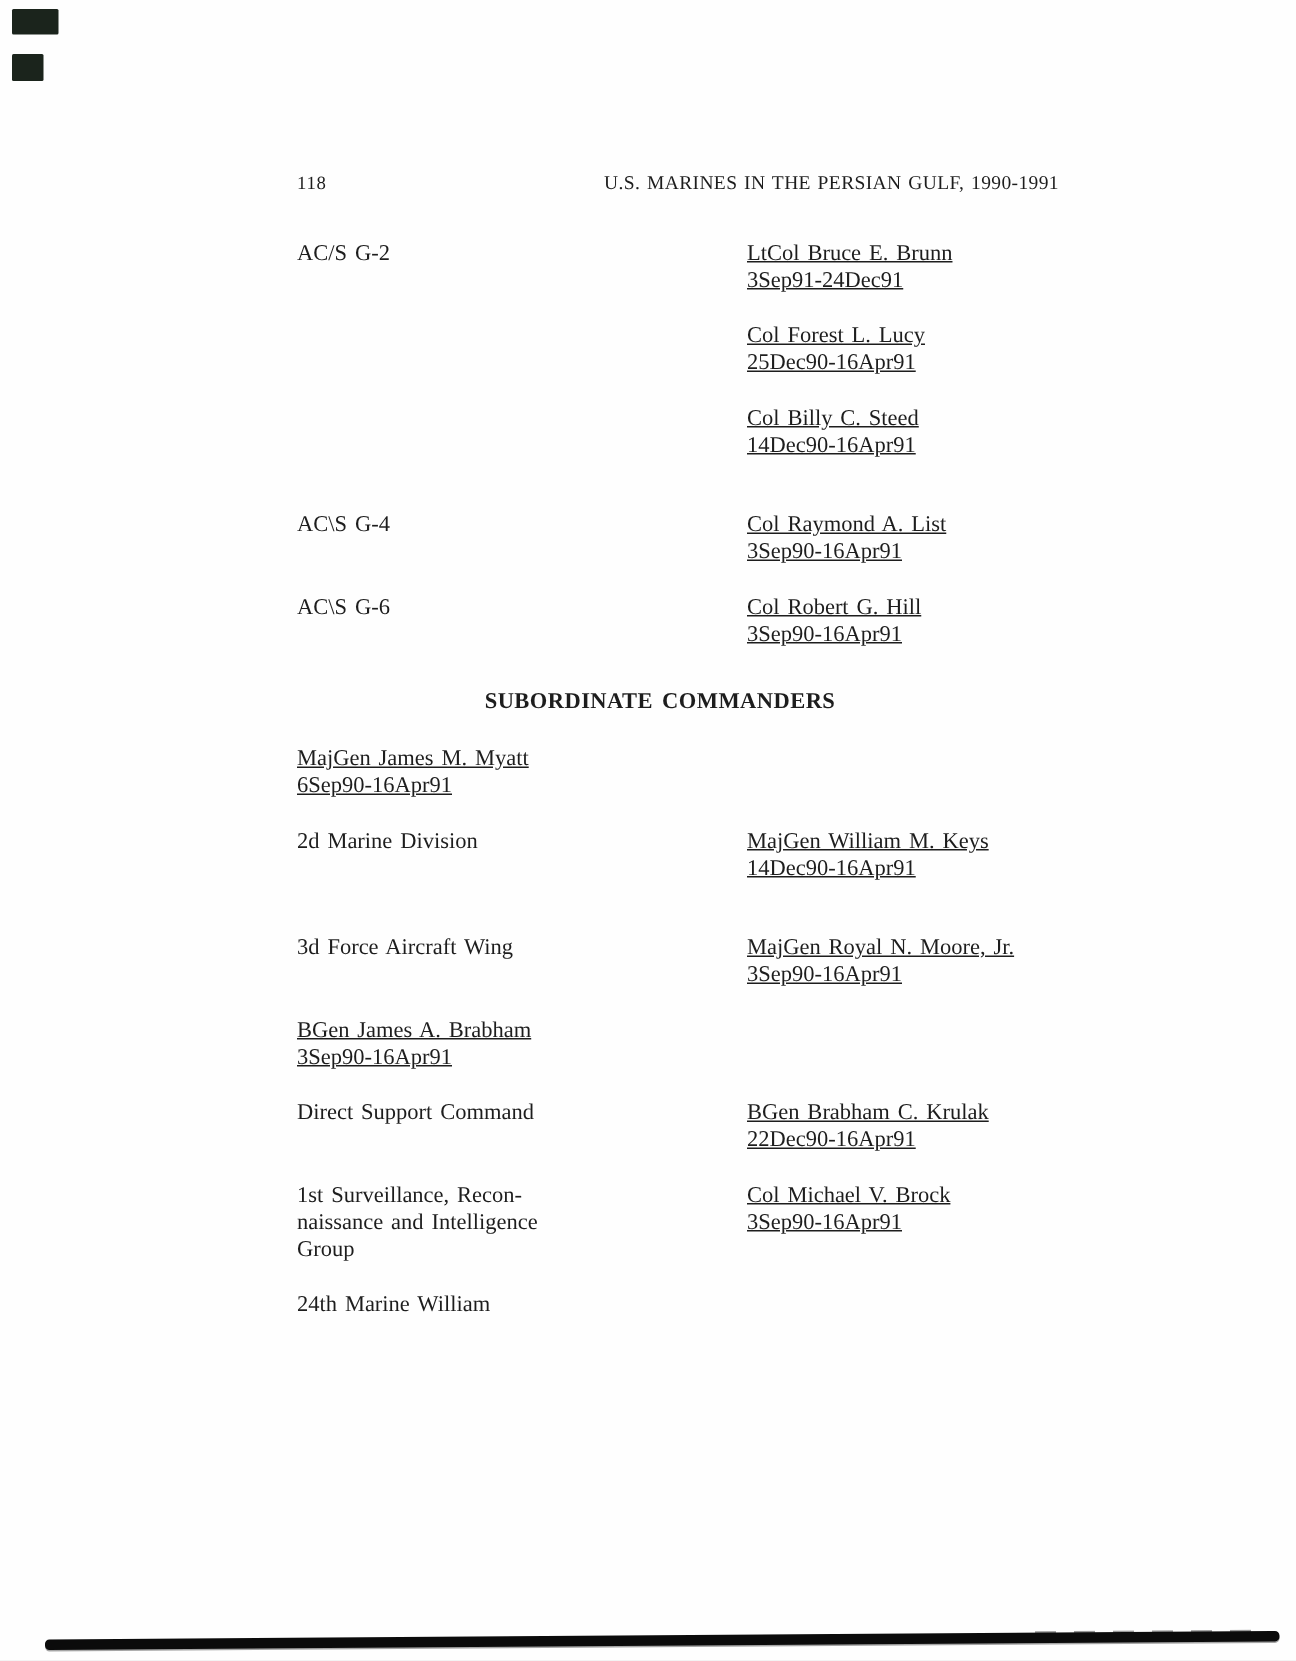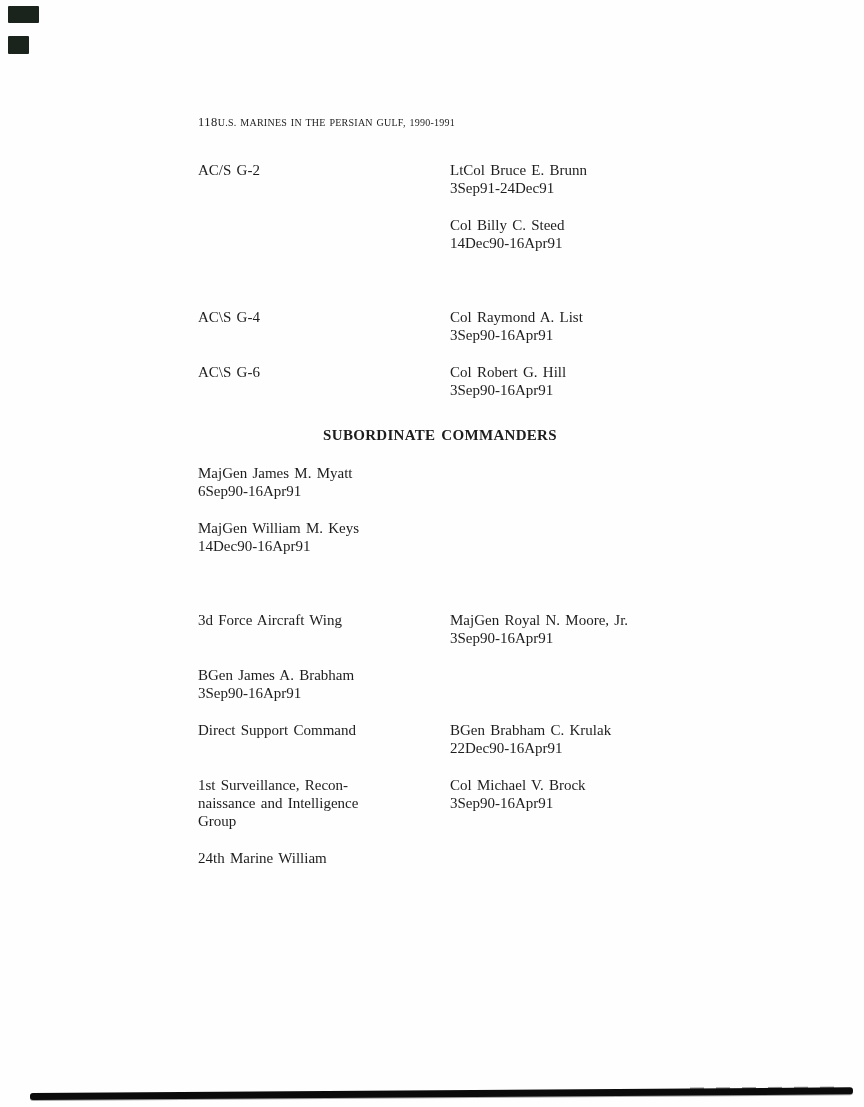--- a/index.html
+++ b/index.html
@@ -14,37 +14,37 @@
     width:864px;height:1107px;
     margin:0 auto;
     background:var(--paper);
     font-family:"Liberation Serif","DejaVu Serif",serif;
     color:var(--ink);
     overflow:hidden;
   }
   .inner{padding:114px 158px 0 198px;}
   
   .running-header{
-    display:flex;align-items:baseline;
+    display:flex;justify-content:space-between;align-items:baseline;
     line-height:16px;
   }
   .page-number{font-size:12.5px;letter-spacing:.5px;}
-  .running-title{font-size:10px;letter-spacing:.25px;word-spacing:1px;}
+  .running-title{font-size:13px;letter-spacing:.25px;word-spacing:1px;}
   
   .list{display:block;}
   #staff-list{margin-top:30px;}
-  .row{display:flex;margin-top:19px;}
+  .row{display:flex;margin-top:19px;gap:48px;}
   .row:first-child{margin-top:0;}
-  .row.gap-lg{margin-top:56px;}
+  .row.gap-lg{margin-top:35px;}
   .pos{
     width:252px;flex:0 0 252px;
     font-size:15px;line-height:18px;word-spacing:1.5px;
     white-space:pre-line;
   }
-  .val{font-size:15px;line-height:18px;word-spacing:1.5px;}
+  .val{font-size:15px;line-height:18px;word-spacing:1.5px;text-decoration:underline;}
   
   .section-heading{
     margin:27px 24px 20px 0;
     font-size:15px;font-weight:bold;
     line-height:18px;text-align:center;
     letter-spacing:.3px;word-spacing:2px;
   }
   
   .corner-mark{position:absolute;background:var(--corner);border-radius:1px;}
   .corner-mark.m1{left:8px;top:6px;width:31px;height:17px;}
@@ -80,20 +80,27 @@
           <div class="row">
             <div class="pos">AC/S G-2</div>
             <div class="val">
               <div class="name">LtCol Bruce E. Brunn</div>
               <div class="dates">3Sep91-24Dec91</div>
             </div>
           </div>
           <div class="row">
             <div class="pos"></div>
             <div class="val">
+              <div class="name">Col Forest L. Lucy</div>
+              <div class="dates">25Dec90-16Apr91</div>
+            </div>
+          </div>
+          <div class="row">
+            <div class="pos"></div>
+            <div class="val">
               <div class="name">Col Billy C. Steed</div>
               <div class="dates">14Dec90-16Apr91</div>
             </div>
           </div>
           <div class="row gap-lg">
             <div class="pos">AC\S G-4</div>
             <div class="val">
               <div class="name">Col Raymond A. List</div>
               <div class="dates">3Sep90-16Apr91</div>
             </div>
@@ -110,20 +117,21 @@
       <h2 class="section-heading">SUBORDINATE COMMANDERS</h2>
 
       <section class="list" id="subordinate-list">
           <div class="row">
             <div class="val">
               <div class="name">MajGen James M. Myatt</div>
               <div class="dates">6Sep90-16Apr91</div>
             </div>
           </div>
           <div class="row">
+            <div class="pos">2d Marine Division</div>
             <div class="val">
               <div class="name">MajGen William M. Keys</div>
               <div class="dates">14Dec90-16Apr91</div>
             </div>
           </div>
           <div class="row gap-lg">
             <div class="pos">3d Force Aircraft Wing</div>
             <div class="val">
               <div class="name">MajGen Royal N. Moore, Jr.</div>
               <div class="dates">3Sep90-16Apr91</div>

